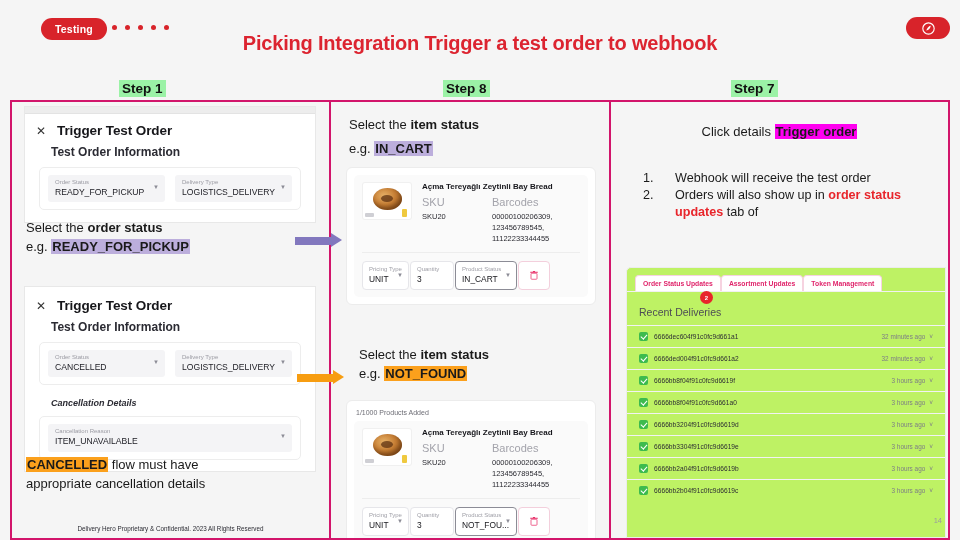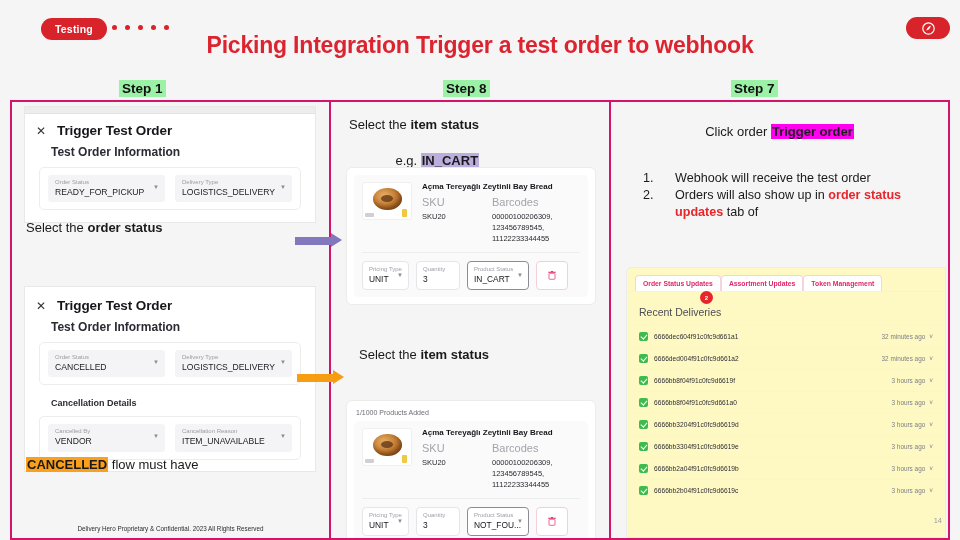--- a/index.html
+++ b/index.html
@@ -26,21 +26,21 @@
     position: absolute; right: 10px; top: 17px;
     width: 44px; height: 22px; border-radius: 11px;
     background: #D8232A; display: flex; align-items: center; justify-content: center;
   }
   .brand-badge svg { display: block; }
 
   .deck-title {
     position: absolute; left: 0; right: 0; top: 32px;
     text-align: center;
     color: #DC2430;
-    font-size: 23px; font-weight: bold;
+    font-size: 20px; font-weight: bold;
     letter-spacing: -.2px;
   }
 
   
   .step-label {
     position: absolute; top: 80px;
     font-size: 13.5px; font-weight: bold; color: #111;
     background: #9BF2A6; padding: 1px 3px;
   }
   .step1 { left: 119px; }
@@ -121,34 +121,34 @@
     border-radius:50%; background:#5E3111; opacity:.75;
   }
   .thumb .tag-l { position:absolute; left:3px; bottom:3px; width:9px; height:4px; background:#cfcfd4; border-radius:1px;}
   .thumb .tag-r { position:absolute; right:5px; bottom:3px; width:5px; height:8px; background:#EFC93F; border-radius:1px;}
   .prod-name { font-size: 8px; font-weight: bold; color: #17171c; margin-bottom: 3px; }
   .prod-grid { display: flex; gap: 14px; }
   .col-sku { width: 56px; }
   .mini-label { font-size: 11px; color: #a3a3ab; line-height: 1.5; }
   .mini-value { font-size: 7.5px; color: #2a2a31; line-height: 1.5; }
   .bar-line { font-size: 7.5px; color: #2a2a31; line-height: 1.5; }
-  .prod-bottom { display: flex; gap: 7px; padding-top: 8px; align-items: stretch; }
+  .prod-bottom { display: flex; gap: 1px; padding-top: 8px; align-items: stretch; }
   .pcell { background:#fff; border:1px solid #e6e6ea; border-radius:4px; padding:4px 6px; position:relative; }
   .pcell.w1 { width: 47px; }
   .pcell.w2 { width: 44px; }
   .pcell.w3 { width: 62px; border:1px solid #8c8c96; }
   .pcell .lab { font-size: 6px; color: #a0a0a8; line-height: 1.25; }
   .pcell .val { font-size: 8.4px; color: #17171c; line-height: 1.35; white-space: nowrap; overflow: hidden; }
   .trash { width: 32px; border:1px solid #f3cfdc; border-radius:4px; display:flex; align-items:center; justify-content:center; background:#fff; }
   .trash svg { display:block; }
 
   
   .wh {
     position:absolute; left: 15px; right: 2px; top: 165px; bottom: 0;
-    background:#fef9c3; border:1px solid #ececec; border-top-left-radius:5px;
+    background:#bef264; border:1px solid #ececec; border-top-left-radius:5px;
   }
   .wh-tabs { display:flex; gap:0; padding: 7px 8px 0 8px; }
   .wh-tab {
     font-size: 6.8px; font-weight: bold; color:#E0256B;
     border:1px solid #F6D3E0; border-bottom:none;
     border-radius: 4px 4px 0 0; padding: 4px 7px; background:#fff;
   }
   .wh-badge {
     position:absolute; left: 73px; top: 23px;
     width: 13px; height: 13px; border-radius:50%; background:#E8252B; color:#fff;
@@ -225,68 +225,65 @@
           <div class="field-label">Delivery Type</div>
           <div class="field-value">LOGISTICS_DELIVERY</div>
           <span class="caret">▼</span>
         </div>
       </div>
       <div style="height:12px"></div>
     </div>
 
     <div class="callout" style="left:14px;top:118px;">
       <div><span>Select the </span><b>order status</b></div>
+      <div style="margin-top:2px;"><span>e.g. </span><span class="hl-purple">READY_FOR_PICKUP</span></div>
     </div>
 
     <div class="card" style="position:absolute;left:13px;top:185px;width:290px;">
       <div class="modal-head" style="padding-top:11px">
         <span class="x-icon">✕</span>
         <span class="modal-title">Trigger Test Order</span>
       </div>
       <div class="section-title">Test Order Information</div>
       <div class="field-row">
         <div class="field">
           <div class="field-label">Order Status</div>
           <div class="field-value">CANCELLED</div>
           <span class="caret">▼</span>
         </div>
         <div class="field">
           <div class="field-label">Delivery Type</div>
           <div class="field-value">LOGISTICS_DELIVERY</div>
           <span class="caret">▼</span>
         </div>
       </div>
-      <div class="section-title" style="padding-top:13px;font-size:9px;">Cancellation Details</div>
+      <div class="section-title" style="padding-top:13px;font-size:9px;font-style:italic;">Cancellation Details</div>
       <div class="field-row">
-        <div class="field">
-          <div class="field-label">Cancelled By</div>
-          <div class="field-value">VENDOR</div>
-          <span class="caret">▼</span>
-        </div>
         <div class="field">
           <div class="field-label">Cancellation Reason</div>
           <div class="field-value">ITEM_UNAVAILABLE</div>
           <span class="caret">▼</span>
         </div>
       </div>
       <div style="height:11px"></div>
     </div>
 
     <div class="callout" style="left:14px;top:355px;">
       <div><span class="hl-orange">CANCELLED</span><span> flow must have</span></div>
+      <div style="margin-top:2px;"><span>appropriate cancellation details</span></div>
     </div>
 
     <div class="footnote">Delivery Hero Proprietary &amp; Confidential. 2023 All Rights Reserved</div>
   </div>
 
   <div class="panel p2">
 
     <div class="callout" style="left:18px;top:15px;">
       <div><span>Select the </span><b>item status</b></div>
-      <div style="margin-top:19px;text-align:right;"><span>e.g. </span><span class="hl-purple">IN_CART</span></div>
+      <div style="margin-top:7px;"><span>e.g. </span><span class="hl-purple">IN_CART</span></div>
     </div>
 
     <div class="prod-wrap" style="position:absolute;left:15px;top:65px;width:250px;">
       <div class="prod-inner">
         <div class="prod-top">
           <div class="thumb">
             <div class="bread"></div>
               <div class="tag-l"></div>
               <div class="tag-r"></div>
           </div>
@@ -329,20 +326,21 @@
                   <rect x="3.6" y="0" width="2.8" height="1.4" fill="#E8336B"></rect>
                 </svg>
             </span>
           </div>
         </div>
       </div>
     </div>
 
     <div class="callout" style="left:28px;top:245px;">
       <div><span>Select the </span><b>item status</b></div>
+      <div style="margin-top:2px;"><span>e.g. </span><span class="hl-orange">NOT_FOUND</span></div>
     </div>
 
     <div class="prod-wrap" style="position:absolute;left:15px;top:298px;width:250px;">
       <div class="prod-count">1/1000 Products Added</div>
       <div class="prod-inner">
         <div class="prod-top">
           <div class="thumb">
             <div class="bread"></div>
               <div class="tag-l"></div>
               <div class="tag-r"></div>
@@ -387,21 +385,21 @@
                 </svg>
             </span>
           </div>
         </div>
       </div>
     </div>
   </div>
 
   <div class="panel p3">
     <div class="callout" style="left:0;right:0;top:22px;text-align:center;">
-      <span>Click order </span><span class="hl-magenta">Trigger order</span>
+      <span>Click details </span><span class="hl-magenta">Trigger order</span>
     </div>
 
     <div class="ol" style="left:32px;top:68px;width:285px;">
       <div class="li">
         <span class="num">1.</span>
         <span>Webhook will receive the test order</span>
       </div>
       <div class="li">
         <span class="num">2.</span>
         <span><span>Orders will also show up in </span><span class="red">order status updates</span><span> tab of</span></span>

